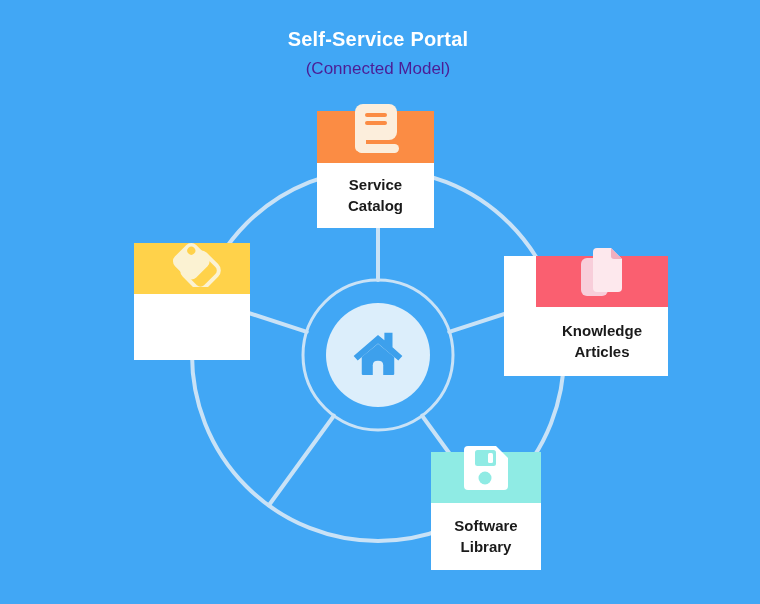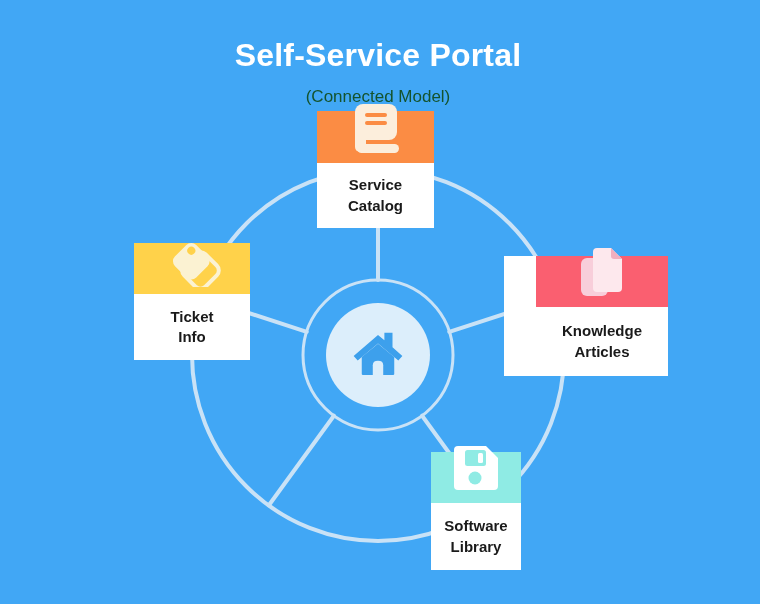--- a/index.html
+++ b/index.html
@@ -3,43 +3,43 @@
 <meta charset="utf-8">
 <style>
   html,body{margin:0;padding:0;}
   body{font-family:"Liberation Sans",sans-serif;}
   .canvas{
     position:relative;width:760px;height:604px;
     background:#41A7F5;overflow:hidden;
   }
   
   .titles{position:absolute;top:24px;left:0;width:756px;text-align:center;z-index:3;}
-  .title{color:#FFFFFF;font-size:32px;font-weight:800;letter-spacing:.2px;margin:13px;}
-  .subtitle{color:#14532d;font-size:17px;font-weight:400;margin-top:8px;}
+  .title{color:#FFFFFF;font-size:20px;font-weight:800;letter-spacing:.2px;margin:4px;}
+  .subtitle{color:#4c1d95;font-size:17px;font-weight:400;margin-top:8px;}
   
   .lines{position:absolute;top:0;left:0;z-index:1;}
   
   .hub{
     position:absolute;left:326px;top:303px;width:104px;height:104px;
     background:#DCEEFB;border-radius:50%;z-index:2;
     display:flex;align-items:center;justify-content:center;
   }
   
   .node{position:absolute;z-index:2;background:#FFFFFF;}
   .node .head{position:relative;width:100%;height:51px;}
   .node .icon{position:absolute;left:50%;transform:translateX(-50%);}
   .node .label{
     display:flex;align-items:center;justify-content:center;text-align:center;
     white-space:pre-line;color:#1A1A1A;font-weight:700;font-size:15px;line-height:1.35;
   }
   .n-service   {left:317px;top:111px;width:117px;height:117px;}
   .n-ticket    {left:134px;top:243px;width:116px;height:117px;}
   .n-knowledge {left:504px;top:256px;width:132px;height:120px;padding-left:32px;}
   .n-building  {left:204px;top:452px;width:114px;height:118px;}
-  .n-software  {left:431px;top:452px;width:90px;height:118px;}
+  .n-software  {left:431px;top:452px;width:110px;height:118px;}
   .n-service   .head{background:#FB8C44;height:52px;}
   .n-ticket    .head{background:#FFD24A;}
   .n-knowledge .head{background:#FA5F70;}
   .n-building  .head{background:#2ABDBD;}
   .n-software  .head{background:#8FEBE4;}
   .n-service   .label{height:65px;}
   .n-ticket    .label{height:66px;}
   .n-knowledge .label{height:69px;}
   .n-building  .label{height:67px;}
   .n-software  .label{height:67px;}
@@ -127,17 +127,15 @@
       <span class="icon" style="top:-6px">
         <svg width="66" height="50" viewBox="0 0 66 50">
           <g transform="rotate(45 33 25)">
             <rect x="30" y="10" width="30" height="30" rx="7" fill="none" stroke="#FBF2D2" stroke-width="4"></rect>
             <rect x="17" y="10" width="30" height="30" rx="7" fill="#FBF2D2"></rect>
             <circle cx="24.5" cy="17.5" r="4" fill="#FFD24A"></circle>
           </g>
         </svg>
       </span>
     </div>
-    <div class="label">Ticket
-Info</div>
   </div>
 
 </div>
 
 </body></html>

